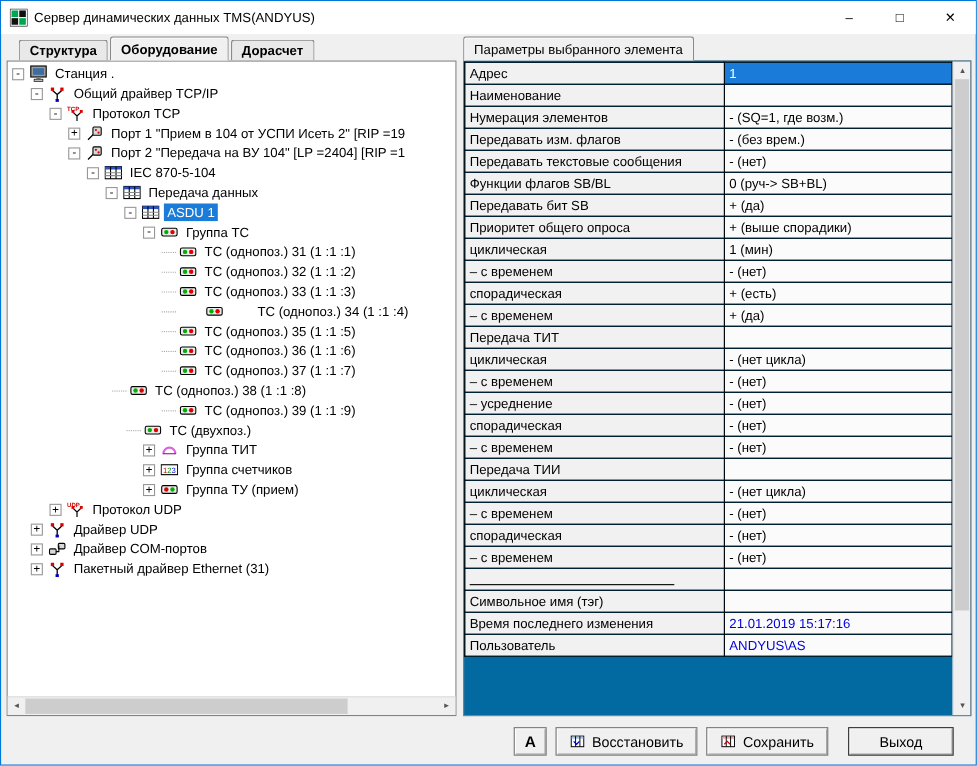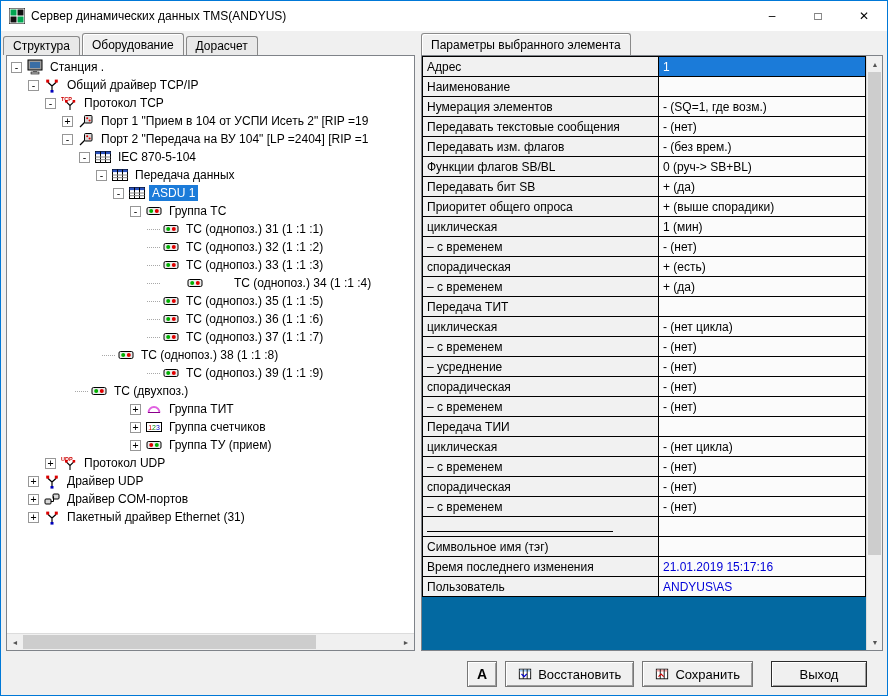--- a/index.html
+++ b/index.html
@@ -14,21 +14,21 @@
   
   .titlebar { height:30px; background:#fff; display:flex; align-items:center; }
   .app-icon { width:16px; height:16px; margin:0 6px 0 8px; flex:none; }
   .app-icon svg { width:16px; height:16px; display:block; }
   .title { font-size:12px; }
   .caption-buttons { margin-left:auto; display:flex; height:100%; }
   .cap-btn { width:46px; height:100%; display:flex; align-items:center; justify-content:center; font-size:12px; cursor:default; }
 
   
   .tabs-row { position:absolute; top:30px; left:0; right:0; height:24px; }
-  .tab-group-left { position:absolute; left:2px; bottom:0; display:flex; align-items:flex-end; }
+  .tab-group-left { position:absolute; left:16px; bottom:0; display:flex; align-items:flex-end;font-weight:bold; }
   .tab {
     display:flex; align-items:center; height:19px; padding:0 9px;
     background:#e9e9e9; border:1px solid #8a8a8a; border-bottom:none;
     border-radius:3px 3px 0 0; margin-right:2px; white-space:nowrap;
   }
   .tab.active { background:#f0f0f0; height:22px; z-index:3; box-shadow:inset 1px 1px 0 #fff; }
   .right-tab { position:absolute; left:420px; bottom:0; }
 
   
   .tree-panel { position:absolute; left:5px; top:54px; width:409px; bottom:44px; background:#fff; border:1px solid #7f8389; }
@@ -315,21 +315,21 @@
           <span class="expander leaf"></span>
           <span class="tree-icon">
             <svg viewBox="0 0 16 16">
               <rect x="1" y="4.5" width="14" height="7" rx="1.5" fill="#ececec" stroke="#000"></rect>
               <circle cx="5.2" cy="8" r="2" fill="#00b000"></circle>
               <circle cx="10.8" cy="8" r="2" fill="#e00000"></circle>
             </svg>
           </span>
           <span class="tree-label">ТС (однопоз.) 39 (1 :1 :9)</span>
         </div>
-        <div class="tree-row" style="padding-left: 68px;">
+        <div class="tree-row" style="padding-left: 108px;">
           <span class="expander leaf"></span>
           <span class="tree-icon">
             <svg viewBox="0 0 16 16">
               <rect x="1" y="4.5" width="14" height="7" rx="1.5" fill="#ececec" stroke="#000"></rect>
               <circle cx="5.2" cy="8" r="2" fill="#00b000"></circle>
               <circle cx="10.8" cy="8" r="2" fill="#e00000"></circle>
             </svg>
           </span>
           <span class="tree-label">ТС (двухпоз.)</span>
         </div>
@@ -430,26 +430,26 @@
           </tr>
           <tr>
             <td class="p-label">Наименование</td>
             <td class="p-value"></td>
           </tr>
           <tr>
             <td class="p-label">Нумерация элементов</td>
             <td class="p-value">- (SQ=1, где возм.)</td>
           </tr>
           <tr>
-            <td class="p-label">Передавать текстовые сообщения</td>
-            <td class="p-value">- (нет)</td>
-          </tr>
-          <tr>
             <td class="p-label">Передавать изм. флагов</td>
             <td class="p-value">- (без врем.)</td>
+          </tr>
+          <tr>
+            <td class="p-label">Передавать текстовые сообщения</td>
+            <td class="p-value">- (нет)</td>
           </tr>
           <tr>
             <td class="p-label">Функции флагов SB/BL</td>
             <td class="p-value">0 (руч-&gt; SB+BL)</td>
           </tr>
           <tr>
             <td class="p-label">Передавать бит SB</td>
             <td class="p-value">+ (да)</td>
           </tr>
           <tr>

